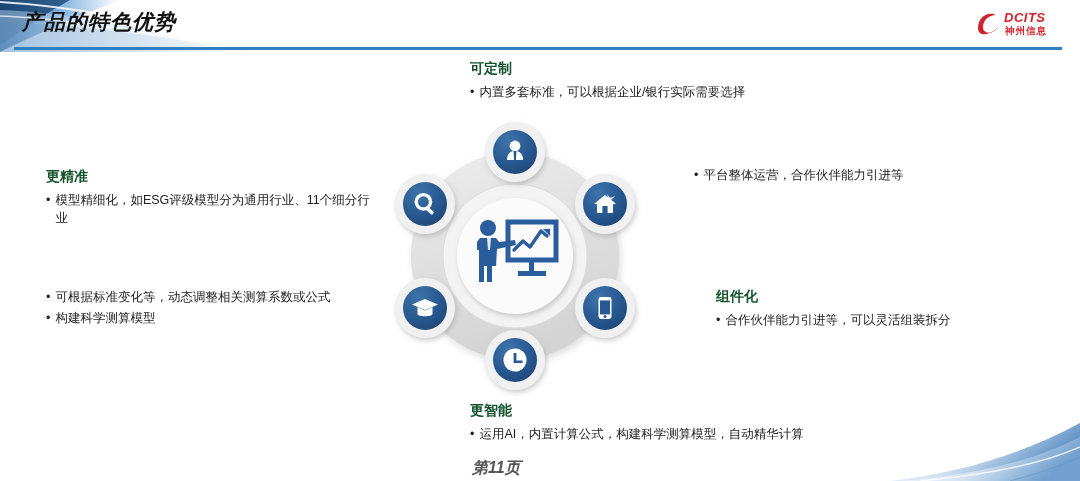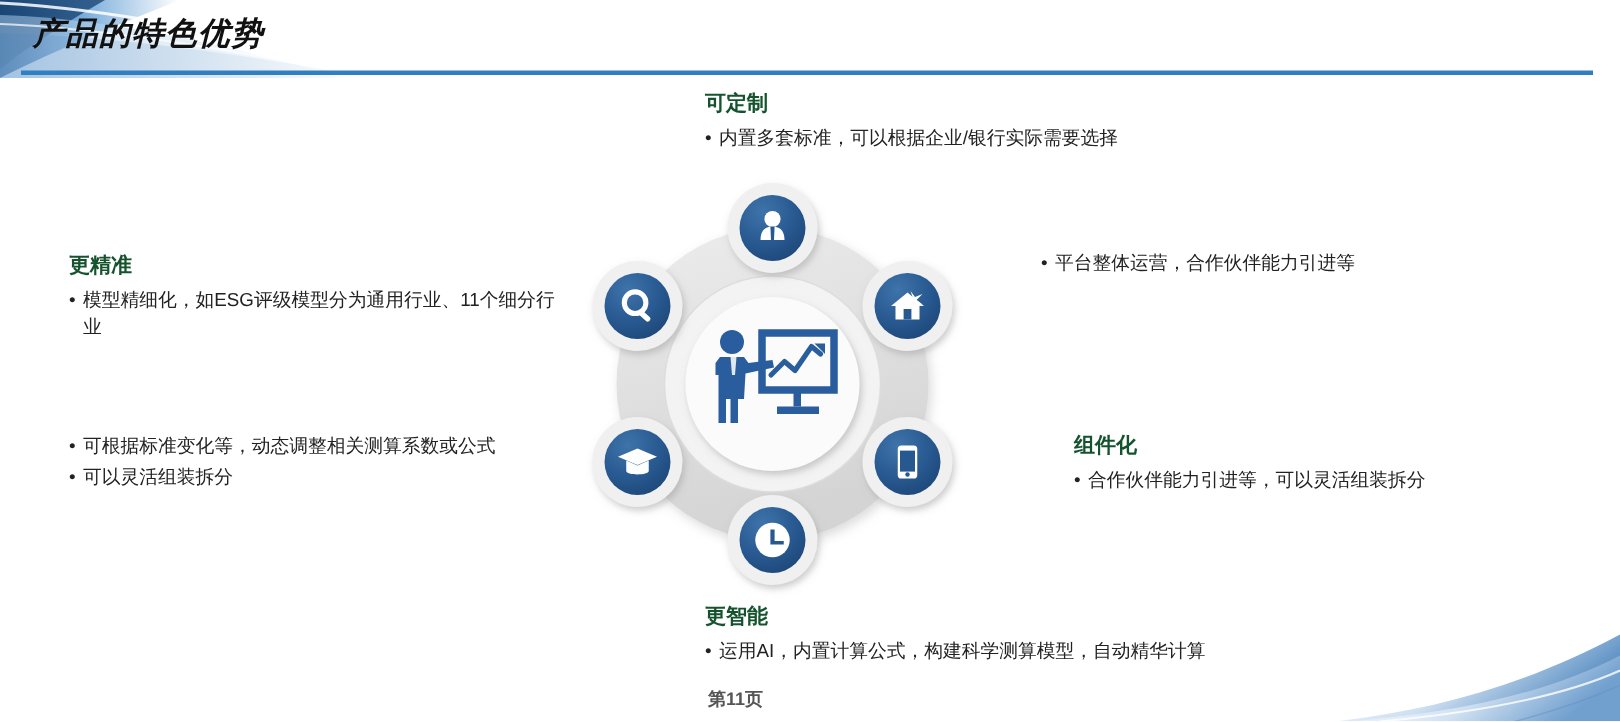--- a/index.html
+++ b/index.html
@@ -51,21 +51,21 @@
 
   #blk-custom   {left:470px;top:60px; width:430px;}
   #blk-accurate {left:46px; top:168px;width:330px;}
   #blk-service  {left:694px;top:166px;width:330px;}
   #blk-extend   {left:46px; top:288px;width:332px;}
   #blk-module   {left:716px;top:288px;width:340px;}
   #blk-smart    {left:470px;top:402px;width:460px;}
 
   .page-num{
     position:absolute;left:472px;top:458px;
-    font-size:12px;color:#555;font-weight:bold;
+    font-size:16px;font-style:italic;color:#555;font-weight:bold;
   }
 </style>
 </head>
 <body>
 
 <div class="slide">
 
   <div class="header">
 
     <div class="header-swoosh">
@@ -90,20 +90,31 @@
         <path d="M0,0 L70,0 C46,14 20,30 0,46 Z" fill="#16406f" opacity="0.75"></path>
         <path d="M0,10 C60,12 130,24 230,52 L0,52 Z" fill="url(#hg2)" opacity="0.55"></path>
         <path d="M0,22 C70,24 150,34 250,52 L0,52 Z" fill="url(#hg3)" opacity="0.30"></path>
         <path d="M0,2 C70,6 150,20 260,50" stroke="#ffffff" stroke-width="2" fill="none" opacity="0.85"></path>
         <path d="M0,16 C60,18 140,30 250,52" stroke="#ffffff" stroke-width="1.4" fill="none" opacity="0.7"></path>
       </svg>
     </div>
 
     <div class="header-title">产品的特色优势</div>
 
+    <div class="logo">
+      <svg width="96" height="30" viewBox="0 0 96 30">
+        <g>
+          <path d="M6,20 C6,9 16,3 24,7 C17,7 11,12 11,19 C11,24 15,26 19,24 C13,28 6,27 6,20 Z" fill="#d2232a"></path>
+          <path d="M9,22 C14,27 23,25 26,18 C24,24 18,26 14,24 Z" fill="#a8121a"></path>
+          <ellipse cx="17" cy="15" rx="3" ry="4.6" transform="rotate(-28 17 15)" fill="#ffffff"></ellipse>
+        </g>
+        <text x="32" y="14" font-family="'Liberation Sans',sans-serif" font-size="13" font-weight="bold" font-style="italic" fill="#d2232a" letter-spacing="0.5">DCITS</text>
+        <text x="33" y="26" font-family="'Liberation Sans',sans-serif" font-size="9.5" font-weight="bold" fill="#d2232a" letter-spacing="1">神州信息</text>
+      </svg>
+    </div>
 
     <div class="header-rule"></div>
   </div>
 
   <div class="diagram">
     <svg width="290" height="296" viewBox="0 0 290 296">
       <defs>
         <radialGradient id="badgeGrad" cx="0.35" cy="0.25" r="0.85">
           <stop offset="0" stop-color="#3e74ab"></stop>
           <stop offset="0.6" stop-color="#27588f"></stop>
@@ -230,21 +241,21 @@
     </div>
   </div>
 
   <div class="block" id="blk-extend">
     <div class="b-item">
       <span class="b-dot">•</span>
       <span class="b-text">可根据标准变化等，动态调整相关测算系数或公式</span>
     </div>
     <div class="b-item">
       <span class="b-dot">•</span>
-      <span class="b-text">可以灵活组装拆分</span>
+      <span class="b-text">构建科学测算模型</span>
     </div>
   </div>
 
   <div class="block" id="blk-module">
     <div class="b-title">组件化</div>
     <div class="b-item">
       <span class="b-dot">•</span>
       <span class="b-text">合作伙伴能力引进等，可以灵活组装拆分</span>
     </div>
   </div>

